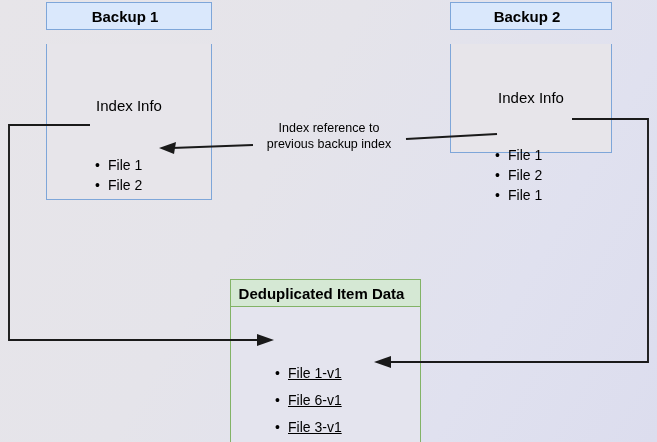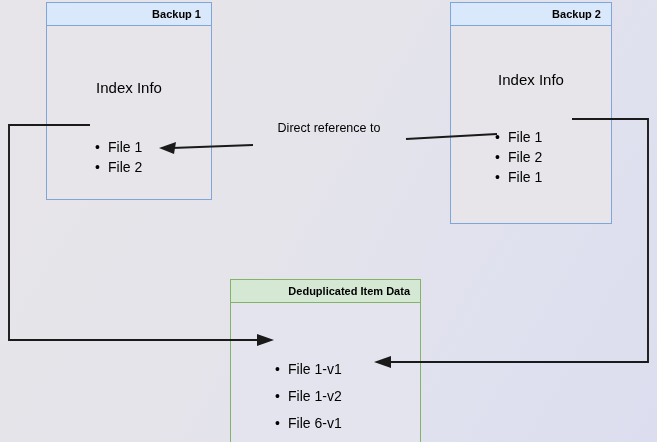--- a/index.html
+++ b/index.html
@@ -21,55 +21,56 @@
 
   
   .node {
     position: absolute;
     box-sizing: border-box;
     display: flex;
     flex-direction: column;
   }
   .node .hdr {
     box-sizing: border-box;
-    text-align: right;
+    text-align: center;
     font-weight: bold;
-    font-size: 11px;
+    font-size: 15px;
     line-height: 1;
     padding: 6px 10px 5px 2px;
     color: #000;
   }
   .node .body {
     box-sizing: border-box;
     flex: 1 1 auto;
     position: relative;
     border-top: none;
   }
 
   .node.blue .hdr {
     background: #dae8fc;
     border: 1px solid #7ea6d9;
   }
   .node.blue .body {
     background: #e7e5ea;
     border: 1px solid #7ea6d9;
     border-top: none;
+    margin-top: 14px;
   }
   .node.green .hdr {
     background: #d5e8d4;
     border: 1px solid #82b366;
   }
   .node.green .body {
     background: #e4e4ee;
     border: 1px solid #82b366;
     border-top: none;
   }
 
   #box-backup1 { left: 46px;  top: 2px;  width: 166px; height: 198px; }
-  #box-backup2 { left: 450px; top: 2px;  width: 162px; height: 222px; }
+  #box-backup2 { left: 450px; top: 2px;  width: 162px; height: 151px; }
   #box-dedup   { left: 230px; top: 279px; width: 191px; height: 171px; }
   #box-dedup .body { background: #e4e4ee; }
 
   .index-title {
     position: absolute;
     left: 0; right: 0;
     text-align: center;
     font-size: 15px;
     color: #000;
   }
@@ -94,21 +95,21 @@
     content: "\2022";
     position: absolute;
     left: 2px;
     top: 0;
     font-size: 14px;
     line-height: 20px;
   }
   #list-backup1 { left: 46px; top: 111px; }
   #list-backup2 { left: 42px; top: 101px; }
   #list-dedup   { left: 42px; top: 53px; }
-  #list-dedup li { line-height: 27px; }
+  #list-dedup li { line-height: 27px; text-decoration: underline; }
   #list-dedup li::before { line-height: 27px; }
 
   
   #edge-label {
     position: absolute;
     left: 254px;
     top: 120px;
     width: 150px;
     text-align: center;
     font-size: 12.5px;
@@ -157,29 +158,29 @@
         <li>File 1</li>
       </ul>
     </div>
   </div>
 
   <div class="node green" id="box-dedup">
     <div class="hdr">Deduplicated Item Data</div>
     <div class="body">
       <ul class="items" id="list-dedup">
         <li>File 1-v1</li>
-        <li>File 1-v2</li>
         <li>File 6-v1</li>
         <li>File 3-v1</li>
       </ul>
     </div>
   </div>
 
   <div id="edge-label">
-    <div>Direct reference to</div>
+    <div>Index reference to</div>
+    <div>previous backup index</div>
   </div>
 
   <svg id="arrows" viewBox="0 0 657 442">
 
     <g>
       <path class="edge" d="M 497,134 L 406,139"></path>
       <path class="edge" d="M 253,145 L 172,148"></path>
       <polygon class="ahead" points="159,148 176,142 174,154"></polygon>
     </g>
 

